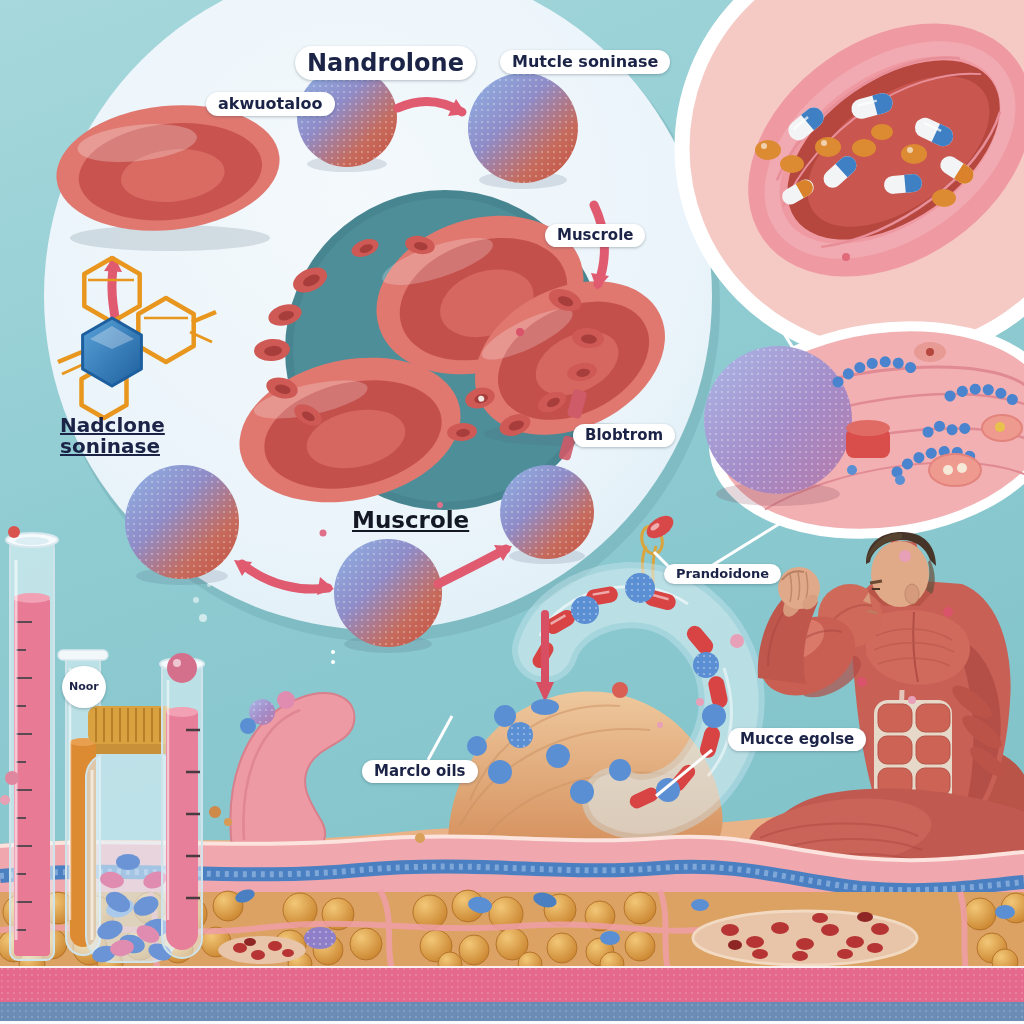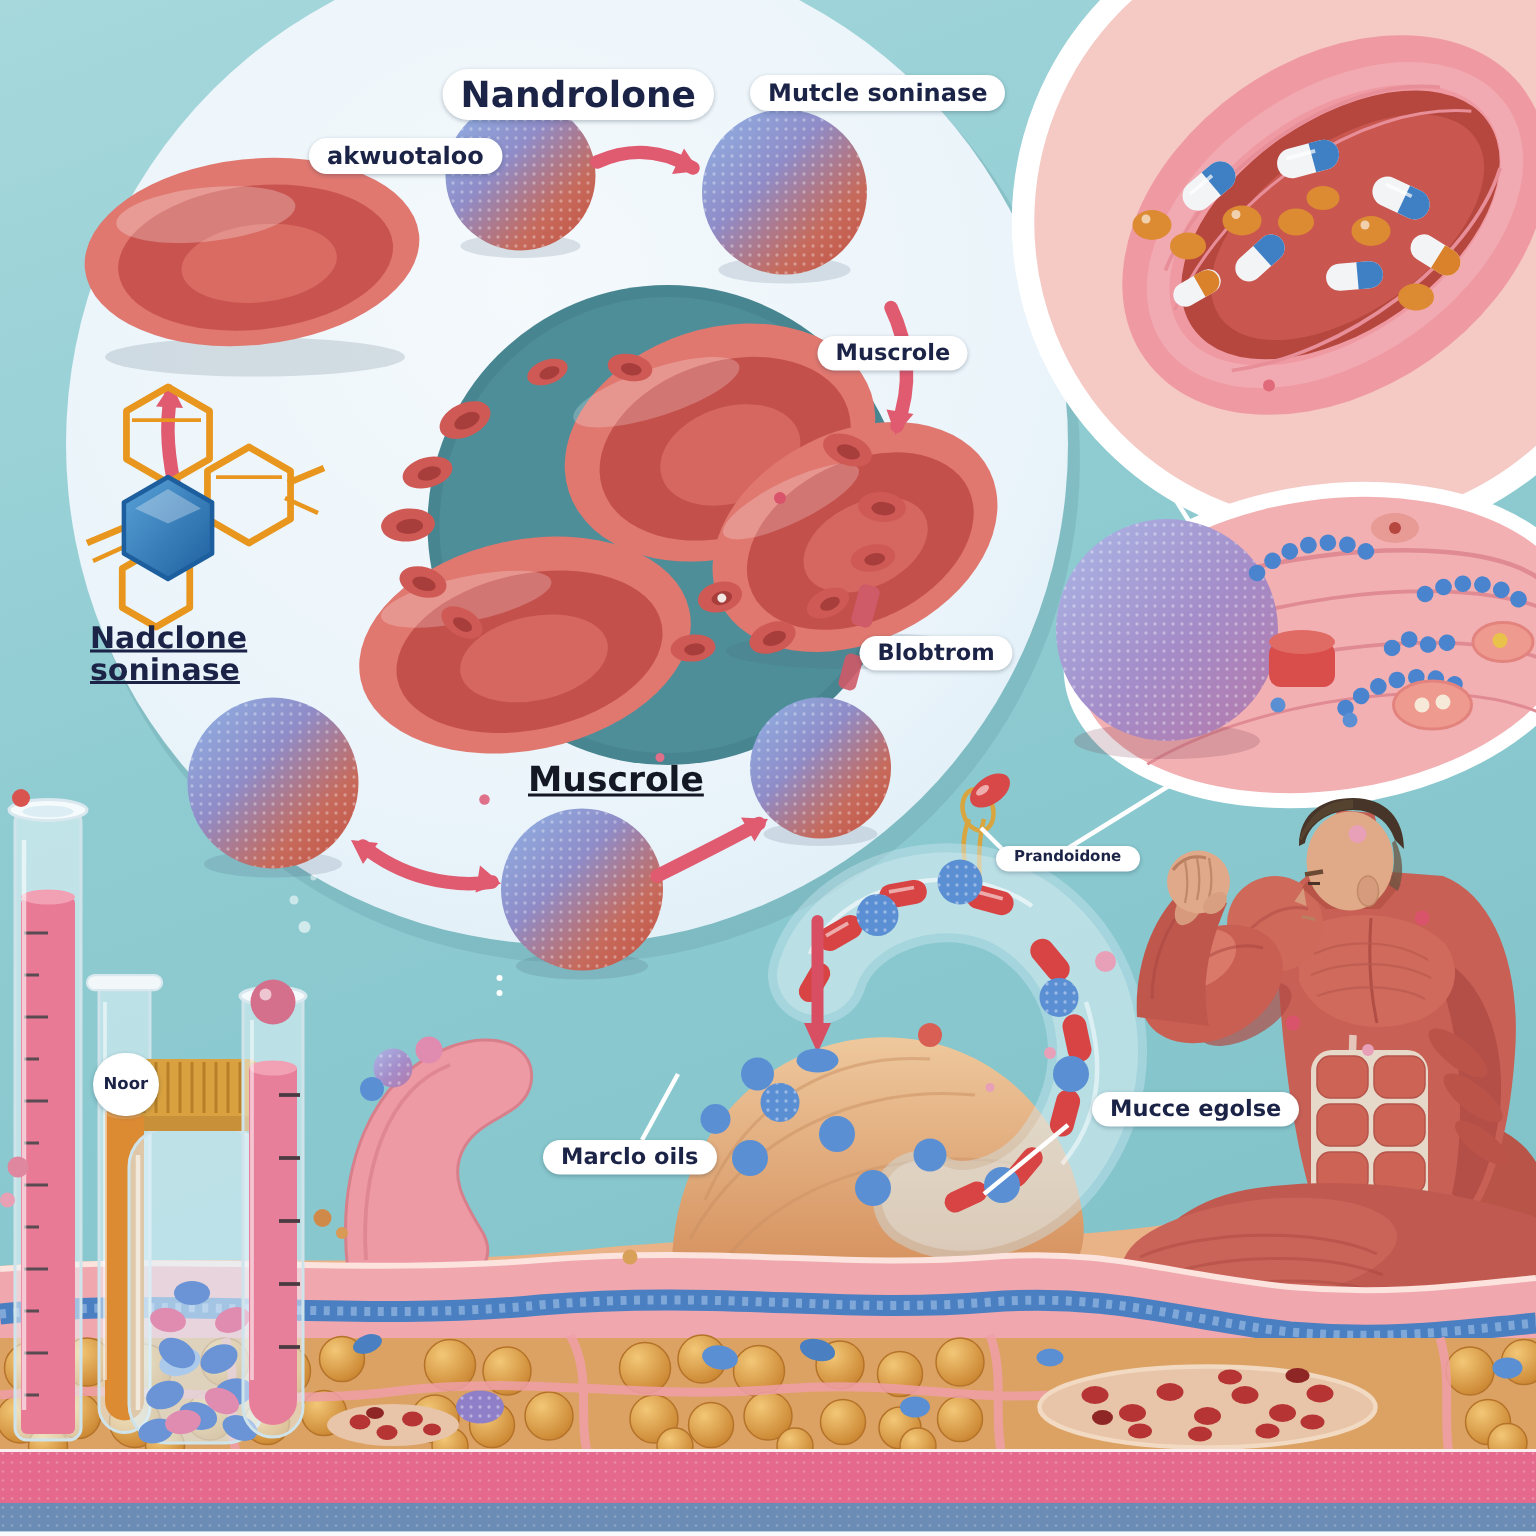--- a/index.html
+++ b/index.html
@@ -681,17 +681,17 @@
 <div class="pill" style="left:295px;top:46px;font-size:24px"><span>Nandrolone</span></div>
 <div class="pill" style="left:206px;top:92px;font-size:16px"><span>akwuotaloo</span></div>
 <div class="pill" style="left:500px;top:50px;font-size:16px"><span>Mutcle soninase</span></div>
 <div class="pill" style="left:545px;top:224px;font-size:15px"><span>Muscrole</span></div>
 <div class="pill" style="left:573px;top:424px;font-size:15px"><span>Blobtrom</span></div>
 <div class="plain" style="left:352px;top:508px;font-size:23px;color:#141824"><span>Muscrole</span></div>
 <div class="plain" style="left:60px;top:415px;font-size:20px">
   <div>Nadclone</div>
   <div>soninase</div>
 </div>
-<div class="pill" style="left:62px;top:702px;font-size:11px;padding:14px 7px"><span>Noor</span></div>
-<div class="pill" style="left:664px;top:564px;font-size:10px"><span>Prandoidone</span></div>
+<div class="pill" style="left:62px;top:666px;font-size:11px;padding:14px 7px"><span>Noor</span></div>
+<div class="pill" style="left:664px;top:564px;font-size:13px"><span>Prandoidone</span></div>
 <div class="pill" style="left:728px;top:728px;font-size:15px"><span>Mucce egolse</span></div>
 <div class="pill" style="left:362px;top:760px;font-size:15px"><span>Marclo oils</span></div>
 </div>
 
 </body></html>

